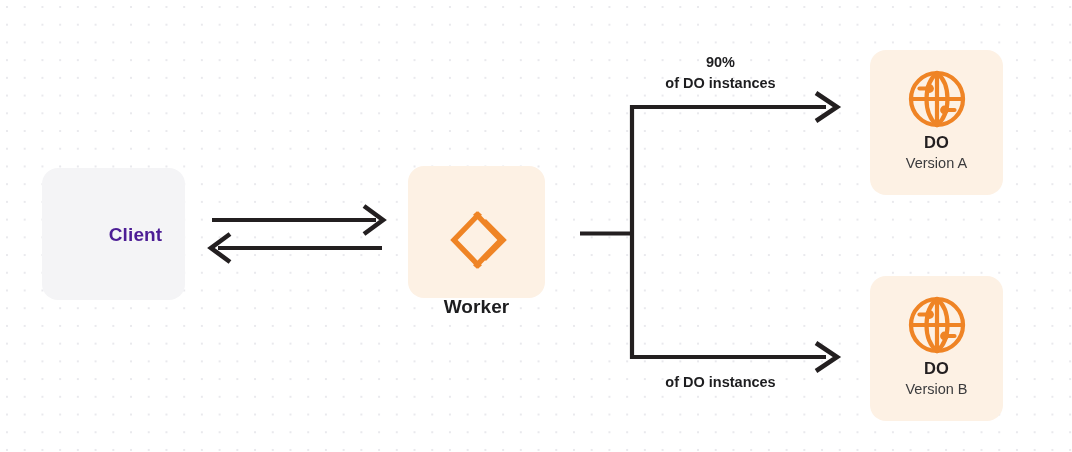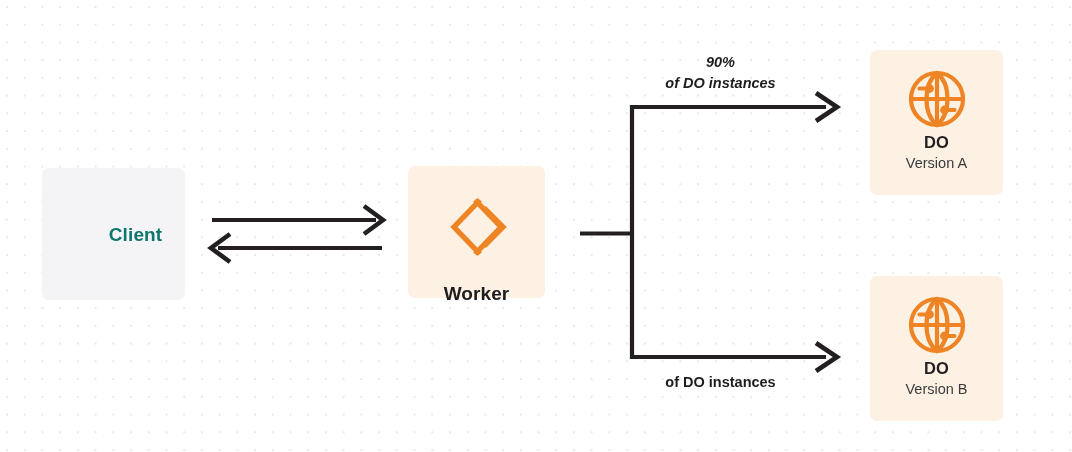--- a/index.html
+++ b/index.html
@@ -22,42 +22,42 @@
     background-color: #ffffff;
     background-image: radial-gradient(circle at 1px 1px, #e9e9ed 1.15px, transparent 1.3px);
     background-size: 17.73px 17.73px;
     background-position: 6px 6px;
   }
 
   
   .node {
     position: absolute;
     box-sizing: border-box;
-    border-radius: 7px;
+    border-radius: 16px;
     display: flex;
     flex-direction: column;
     align-items: center;
     justify-content: center;
   }
 
   .node-client {
     left: 42px;
     top: 168px;
     width: 143px;
     height: 132px;
     background: #f4f4f6;
   }
   .node-worker {
     left: 408px;
     top: 166px;
     width: 137px;
     height: 132px;
     background: #fdf1e4;
     justify-content: flex-start;
-    padding-top: 28px;
+    padding-top: 41px;
   }
   .node-do-a {
     left: 870px;
     top: 50px;
     width: 133px;
     height: 145px;
     background: #fdf1e4;
     justify-content: flex-start;
     padding-top: 14px;
   }
@@ -67,21 +67,21 @@
     width: 133px;
     height: 145px;
     background: #fdf1e4;
     justify-content: flex-start;
     padding-top: 14px;
   }
 
   .node-title {
     font-size: 19px;
     font-weight: 700;
-    color: #0f766e;
+    color: #4c1d95;
     letter-spacing: 0.1px;
     line-height: 1;
     margin-left: 44px;
   }
   .node-title-sm {
     font-size: 16.5px;
     font-weight: 700;
     color: #231f20;
     letter-spacing: 0.2px;
     line-height: 1;
@@ -125,21 +125,20 @@
     font-size: 14.5px;
     font-weight: 700;
     color: #1d1d1f;
     line-height: 1.42;
     white-space: nowrap;
   }
   .edge-label-top {
     left: 613px;
     top: 52px;
     width: 215px;
-    font-style: italic;
   }
   .edge-label-bottom {
     left: 613px;
     top: 372px;
     width: 215px;
   }
   .edge-label .pct { display: block; }
   .edge-label .desc { display: block; }
 </style>
 </head>

